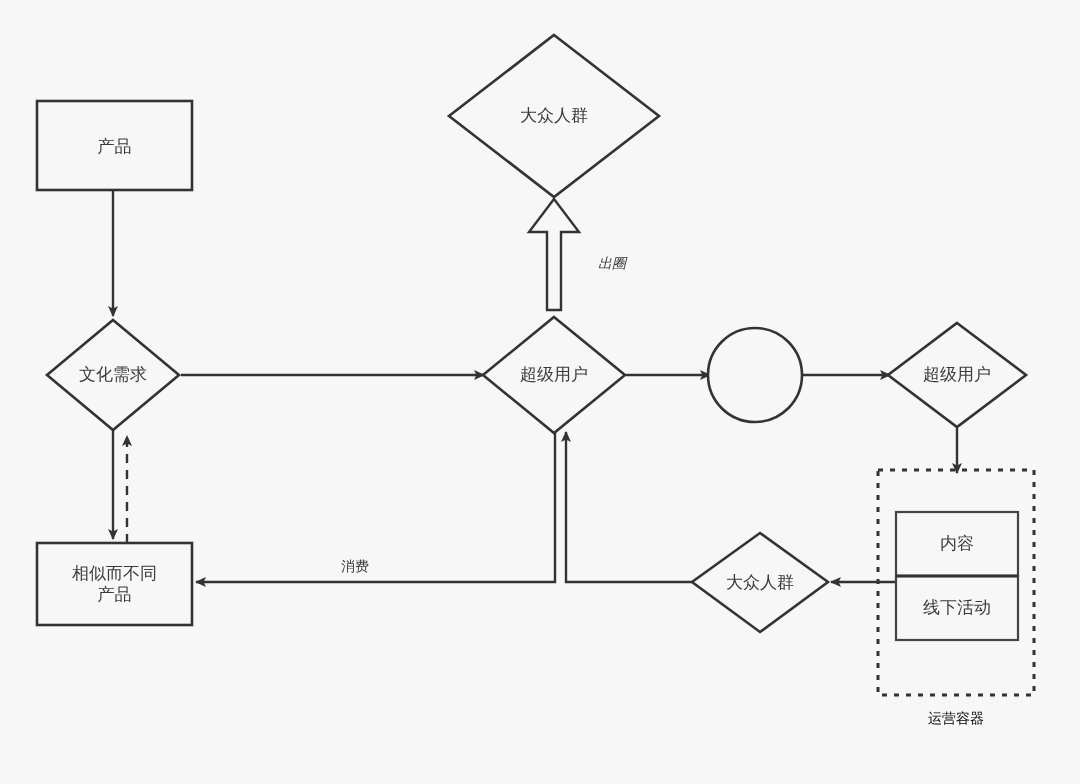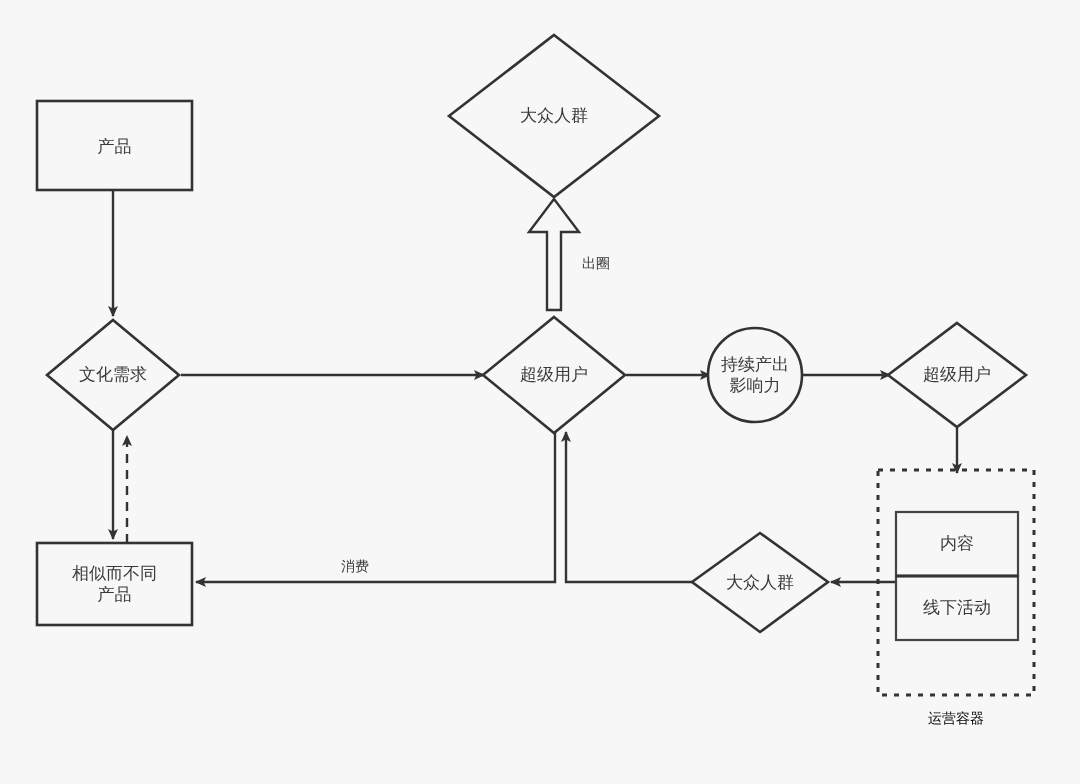--- a/index.html
+++ b/index.html
@@ -88,30 +88,28 @@
 
   <div class="lbl" style="left:33px;top:364px;width:160px;">文化需求</div>
 
   <div class="lbl" style="left:37px;top:563px;width:155px;">相似而不同
 产品</div>
 
   <div class="lbl" style="left:474px;top:105px;width:160px;">大众人群</div>
 
   <div class="lbl" style="left:474px;top:364px;width:160px;">超级用户</div>
 
-  <div class="lbl" style="left:700px;top:354px;width:110px;">持续产出
-影响力</div>
 
   <div class="lbl" style="left:877px;top:364px;width:160px;">超级用户</div>
 
   <div class="lbl" style="left:680px;top:572px;width:160px;">大众人群</div>
 
   <div class="lbl" style="left:896px;top:533px;width:122px;">内容</div>
 
   <div class="lbl" style="left:896px;top:597px;width:122px;">线下活动</div>
 
   <div class="lbl lbl-caption" style="left:878px;top:708px;width:156px;">运营容器</div>
 
-  <div class="lbl lbl-edge" style="left:566px;top:253px;width:60px;text-align:center;">出圈</div>
+  <div class="lbl lbl-edge" style="left:566px;top:253px;width:60px;text-align:right;font-style:italic;">出圈</div>
 
   <div class="lbl lbl-edge" style="left:325px;top:556px;width:60px;">消费</div>
 
 </div>
 
 </body></html>

